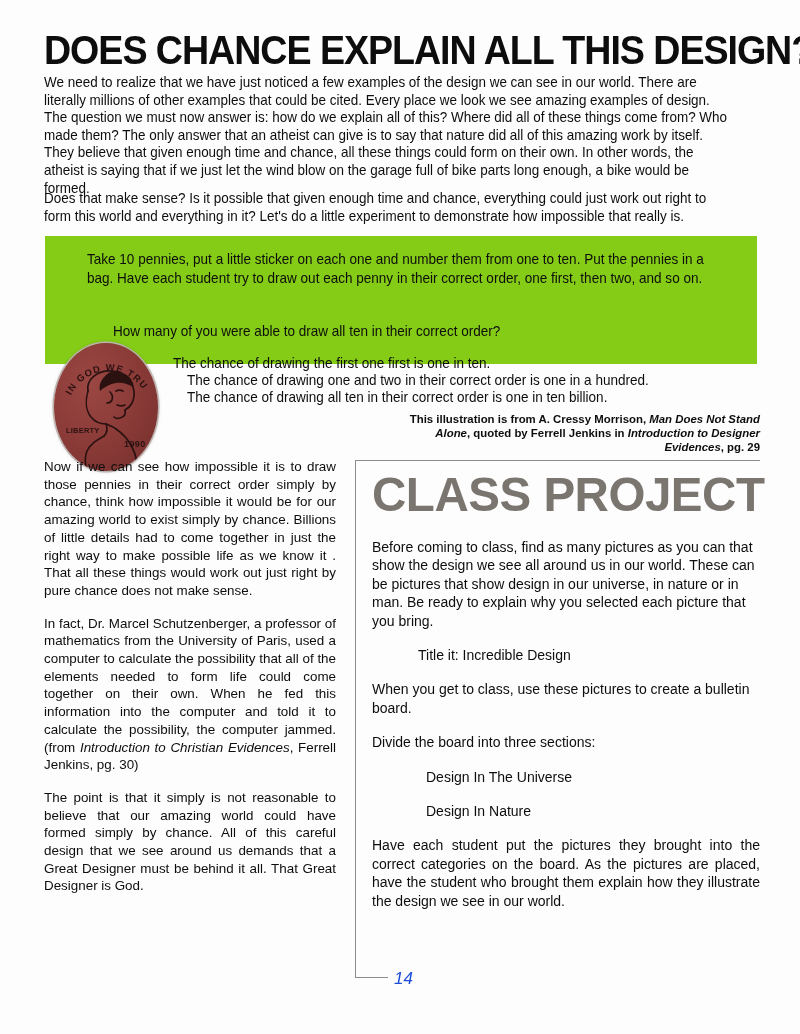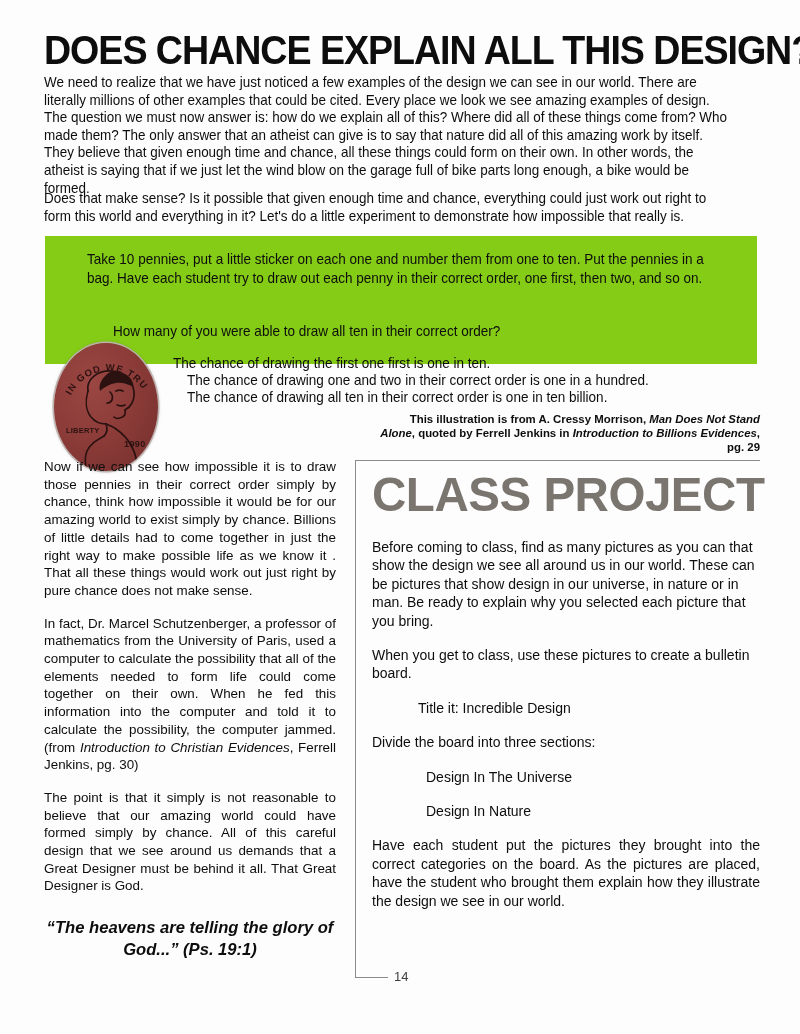--- a/index.html
+++ b/index.html
@@ -88,22 +88,23 @@
     width: 33px; height: 1px;
     background: #8b8b8b;
   }
   .rule-boxtop {
     position: absolute; left: 355px; top: 460px;
     width: 405px; height: 1px;
     background: #8b8b8b;
   }
   .page-num {
     position: absolute; left: 394px; top: 969px;
-    font-size: 13px;
-    color: #404040;
+    font-size: 17px;
+    color: #1d4ed8;
+    font-style: italic;
   }
 
   
   .leftcol {
     position: absolute; left: 44px; top: 458px; width: 292px;
   }
   .leftcol p {
     font-size: 13.4px;
     line-height: 17.7px;
     text-align: justify;
@@ -191,40 +192,39 @@
       </text>
 
       <text x="12" y="90" font-family="Liberation Sans, sans-serif" font-size="7.5" font-weight="bold" fill="#2b1211" letter-spacing="0.2">LIBERTY</text>
 
       <text x="70" y="104" font-family="Liberation Sans, sans-serif" font-size="9" font-weight="bold" fill="#2b1211" letter-spacing="0.4">1990</text>
     </svg>
   </div>
 
   <div class="caption">
     <span>This illustration is from A. Cressy Morrison, </span><i>Man Does Not Stand</i>
-    <i>Alone</i><span>, quoted by Ferrell Jenkins in </span><i>Introduction to Billions</i>
+    <i>Alone</i><span>, quoted by Ferrell Jenkins in </span><i>Introduction to Designer</i>
     <i>Evidences</i><span>, pg. 29</span>
   </div>
 
   <div class="rule-boxtop"></div>
   <div class="rule-vert"></div>
   <div class="rule-bottom"></div>
   <div class="page-num">14</div>
 
   <div class="leftcol">
     <p>Now if we can see how impossible it is to draw those pennies in their correct order simply by chance, think how impossible it would be for our amazing world to exist simply by chance. Billions of little details had to come together in just the right way to make possible life as we know it .   That all these things would work out just right by pure chance does not make sense.</p>
     <p><span>In fact, Dr. Marcel Schutzenberger, a professor of mathematics from the University of Paris, used a computer to calculate the possibility that all of the elements needed to form life could come together on their own.  When he fed this information into the computer and told it to calculate the possibility, the computer jammed.     (from </span><i>Introduction to Christian Evidences</i><span>, Ferrell Jenkins, pg. 30)</span></p>
     <p>The point is that it simply is not reasonable to believe that our amazing world could have formed simply by chance.  All of this careful design that we see around us demands that a Great Designer must be behind it all.   That Great Designer is God.</p>
-    <div class="verse">“The heavens are telling the glory of God...”  (Ps. 19:1)</div>
   </div>
 
   <div class="rightcol">
     <div class="cp-title">CLASS PROJECT</div>
     <p class="flush spacer-top">Before coming to class, find as many pictures as you can that show the design we see all around us in our world.  These can be pictures that show design in our universe, in nature or in man.  Be ready to explain why you selected each picture that you bring.</p>
+    <p class="flush indent1">Title it: Incredible Design</p>
     <p class="flush">When you get to class, use these pictures to create a bulletin board.</p>
-    <p class="flush indent1">Title it: Incredible Design</p>
     <p class="flush">Divide the board into three sections:</p>
     <p class="flush indent2 tight">Design In The Universe</p>
     <p class="flush indent2 tight">Design In Nature</p>
     <p>Have each student put the pictures they brought into the correct categories on the board.  As the pictures are placed, have the student who brought them explain how they illustrate the design we see in our world.</p>
   </div>
 
 </div>
 
 </body></html>

